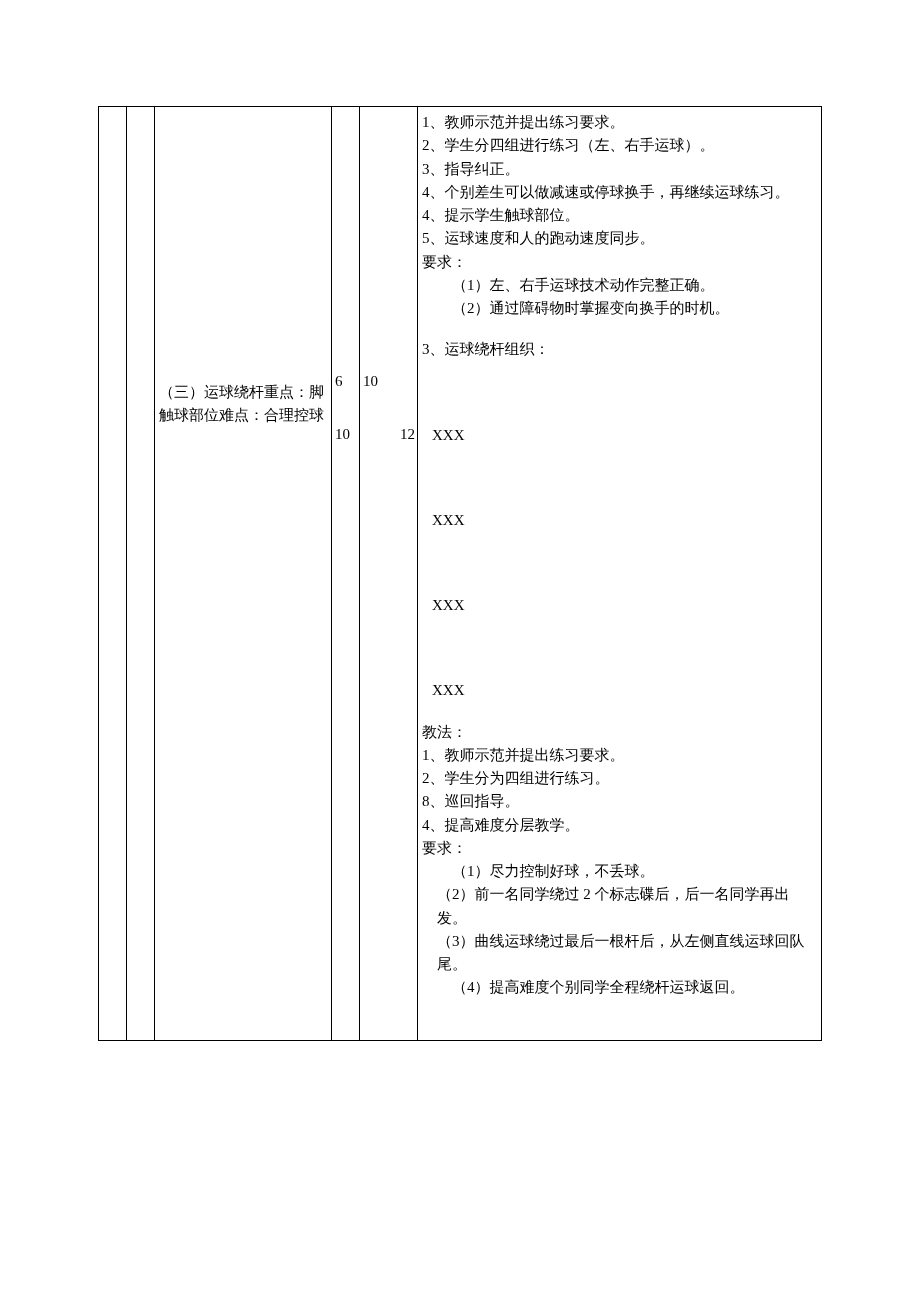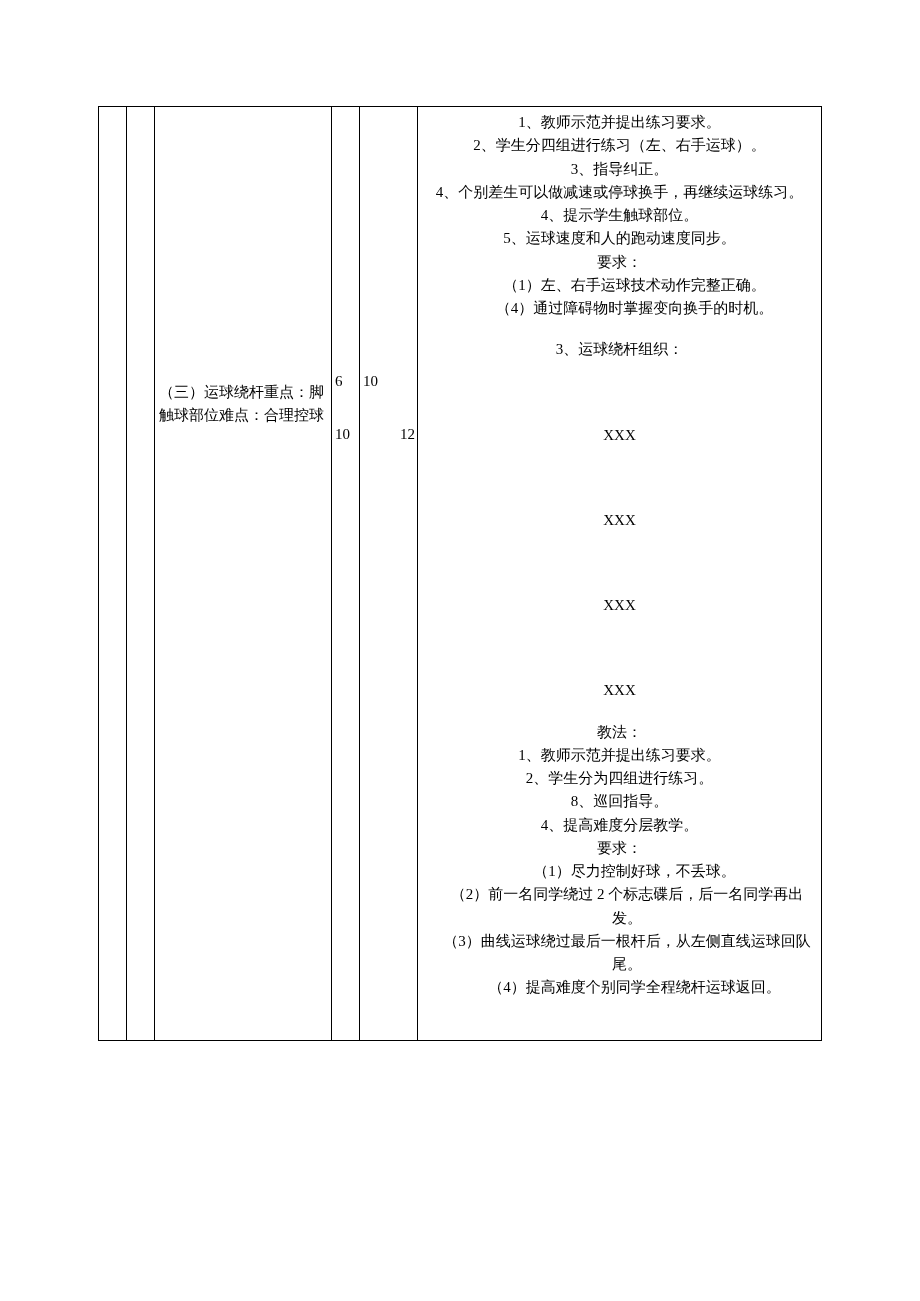--- a/index.html
+++ b/index.html
@@ -43,27 +43,26 @@
   .c4-inner {
     padding: 248px 2px 0 3px;
   }
   .c4-inner div { line-height: 3.5; }
   .c5-inner {
     padding: 248px 2px 0 3px;
   }
   .c5-inner div { line-height: 3.5; }
   .c6-inner {
     padding: 4px 4px 40px 4px;
-    text-align: center;
   }
   .line { white-space: normal; }
   .indent { padding-left: 2em; display: block; }
   .indent-half { padding-left: 1em; display: block; }
   .gap-medium { margin-top: 18px; }
-  .gap-large  { margin-top: 62px; }
+  .gap-large  { margin-top: 62px; margin-left: 10px; }
 </style>
 </head>
 <body>
 
 <div class="page">
   <table class="lesson">
     <tbody>
         <tr>
       <td class="col1"></td>
       <td class="col2"></td>
@@ -91,21 +90,21 @@
       <td class="col6">
         <div class="c6-inner">
           <div class="line">1、教师示范并提出练习要求。</div>
           <div class="line">2、学生分四组进行练习（左、右手运球）。</div>
           <div class="line">3、指导纠正。</div>
           <div class="line">4、个别差生可以做减速或停球换手，再继续运球练习。</div>
           <div class="line">4、提示学生触球部位。</div>
           <div class="line">5、运球速度和人的跑动速度同步。</div>
           <div class="line">要求：</div>
           <span class="indent line">（1）左、右手运球技术动作完整正确。</span>
-          <span class="indent line">（4）通过障碍物时掌握变向换手的时机。</span>
+          <span class="indent line">（2）通过障碍物时掌握变向换手的时机。</span>
 
           <div class="line gap-medium">3、运球绕杆组织：</div>
 
           <div class="line gap-large">XXX</div>
           <div class="line gap-large">XXX</div>
           <div class="line gap-large">XXX</div>
           <div class="line gap-large">XXX</div>
 
           <div class="line gap-medium">教法：</div>
           <div class="line">1、教师示范并提出练习要求。</div>

